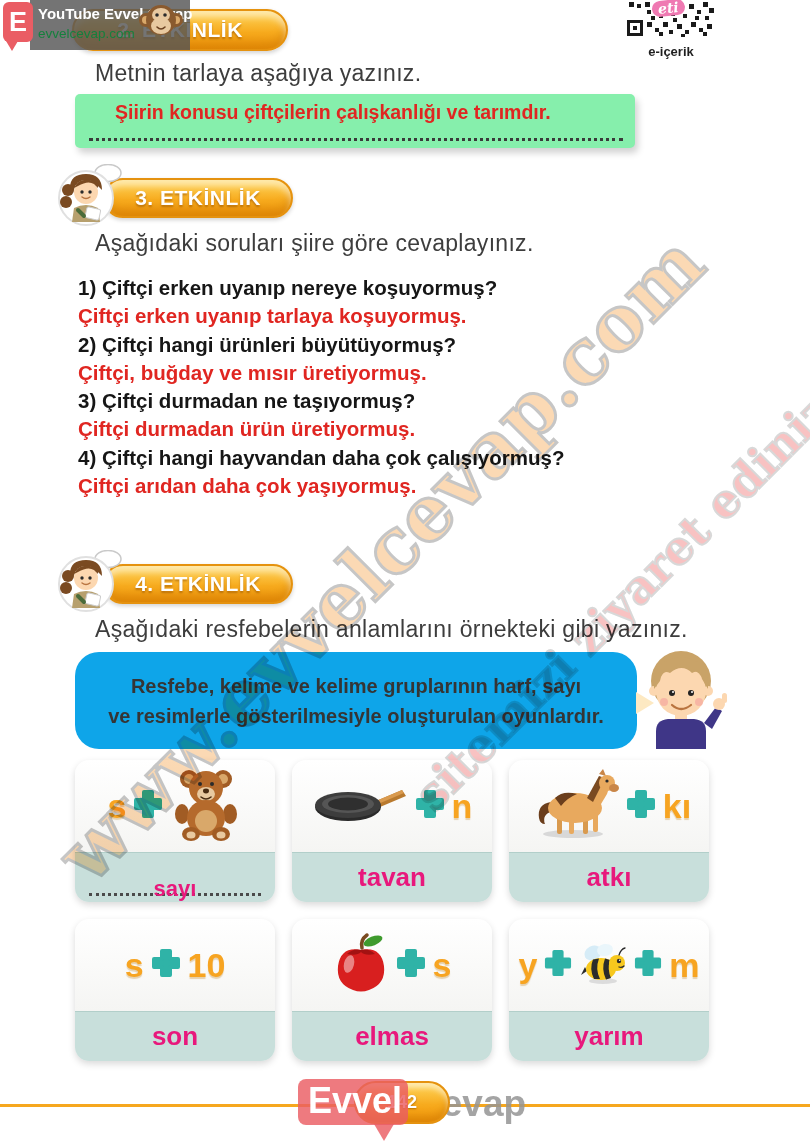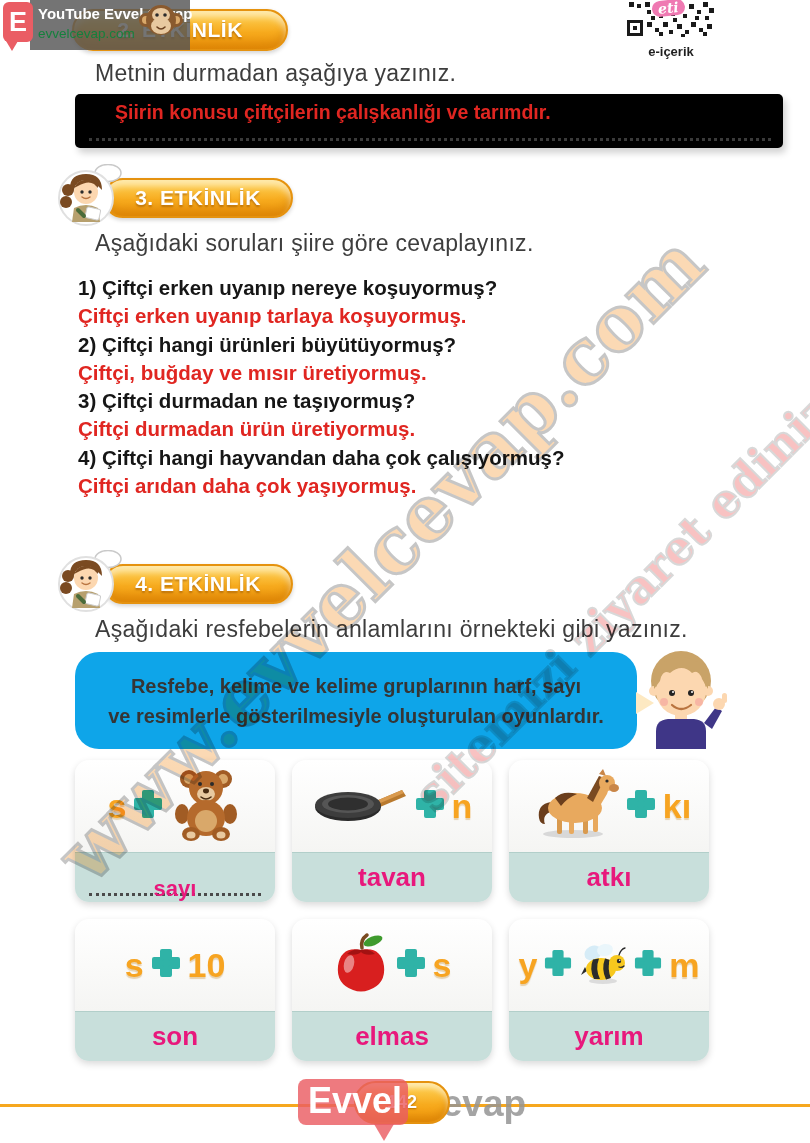--- a/index.html
+++ b/index.html
@@ -44,22 +44,22 @@
     padding:0 6px; transform:rotate(-6deg); z-index:2; font-family:"DejaVu Serif", serif;
   }
   .qr-label { font-size:13px; font-weight:700; color:#1f1f1f; margin-top:2px; }
 
   
   .instruction {
     position:absolute; left:95px; font-size:23px; font-weight:400; color:#3d3d3d;
     letter-spacing:.3px; z-index:2;
   }
   .answer-box1 {
-    position:absolute; left:75px; top:94px; width:708px; height:54px;
-    background:#000000; border-radius:5px; z-index:2;
+    position:absolute; left:75px; top:94px; width:560px; height:54px;
+    background:#86efac; border-radius:5px; z-index:2;
     box-shadow:3px 5px 7px rgba(0,0,0,.18);
   }
   .answer-box1 .red-answer {
     position:absolute; left:40px; top:7px; color:#e02621; font-size:19.5px; font-weight:700;
   }
   .answer-box1 .dotline {
     position:absolute; left:14px; right:12px; bottom:7px; border-bottom:3px dotted #3a3a3a;
   }
 
   .qa { position:absolute; left:78px; top:274px; width:650px; z-index:2; }
@@ -199,21 +199,21 @@
           <rect x="34" y="32" width="4" height="4"></rect>
             <rect x="56" y="34" width="4" height="3"></rect>
             <rect x="78" y="32" width="4" height="4"></rect>
         </g>
       </svg>
     </span>
     <span class="qr-brand">eti</span>
     <div class="qr-label">e-içerik</div>
   </div>
 
-  <div class="instruction" style="top:60px;">Metnin durmadan aşağıya yazınız.</div>
+  <div class="instruction" style="top:60px;">Metnin tarlaya aşağıya yazınız.</div>
 
   <div class="answer-box1">
     <div class="red-answer">Şiirin konusu çiftçilerin çalışkanlığı ve tarımdır.</div>
     <div class="dotline"></div>
   </div>
 
   <span class="act-icon" style="left:58px; top:164px;">
     <svg width="64" height="62" viewBox="0 0 64 62">
       <ellipse cx="50" cy="9" rx="13" ry="8.5" fill="#fff" stroke="#c9c9c9" stroke-width="1.5"></ellipse>
       <path d="M42 15 L38 22 L48 17 Z" fill="#fff" stroke="#c9c9c9" stroke-width="1"></path>

